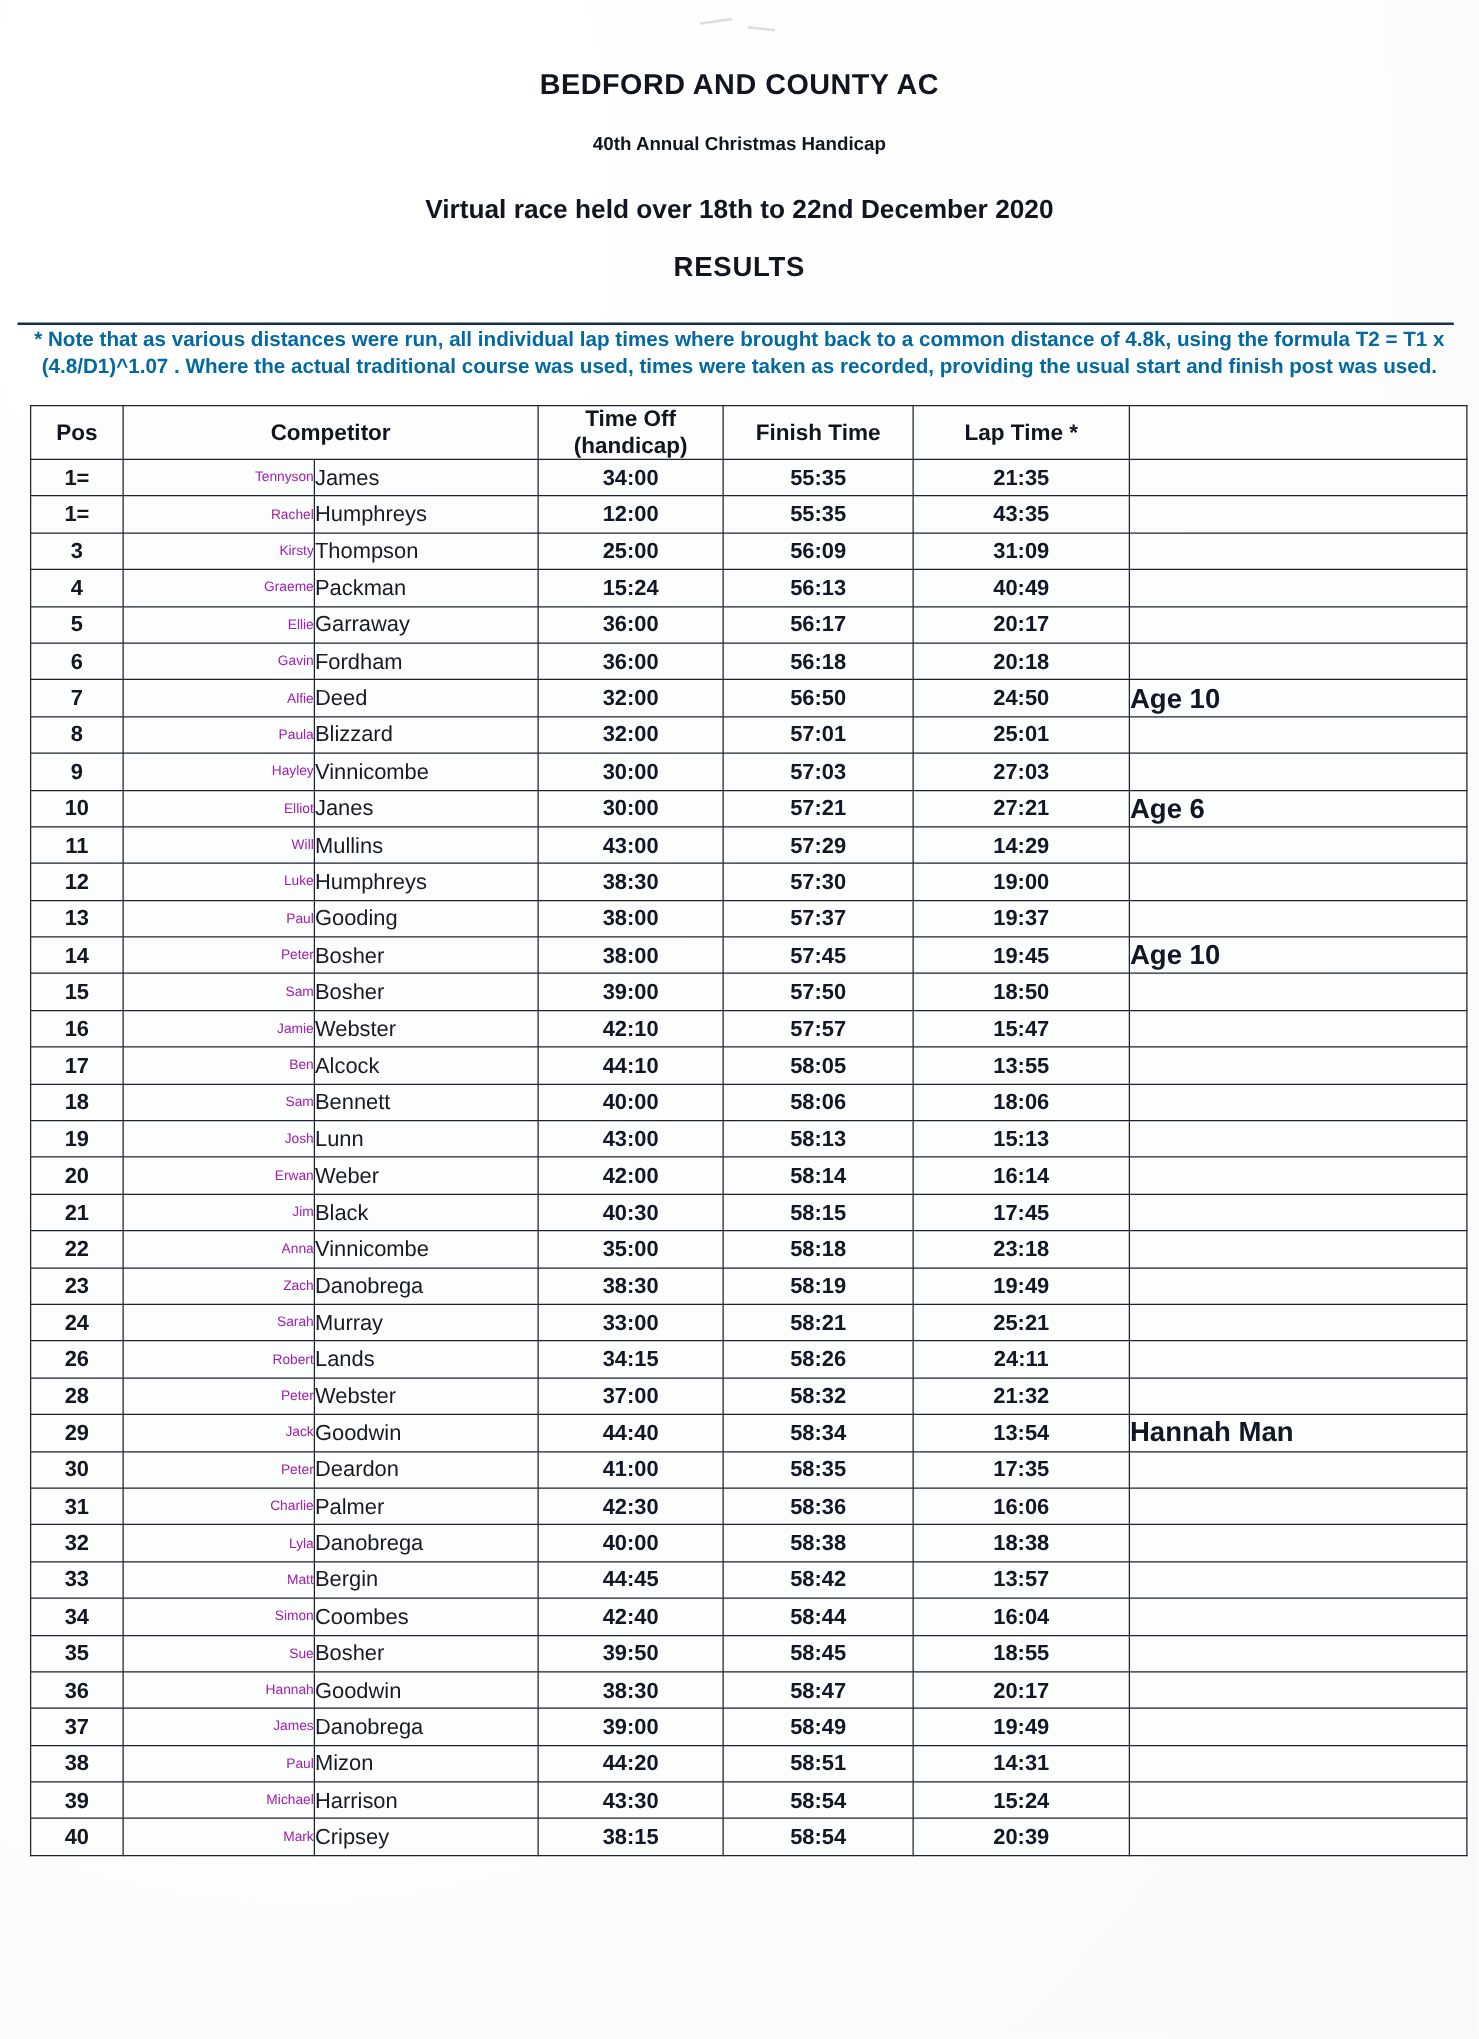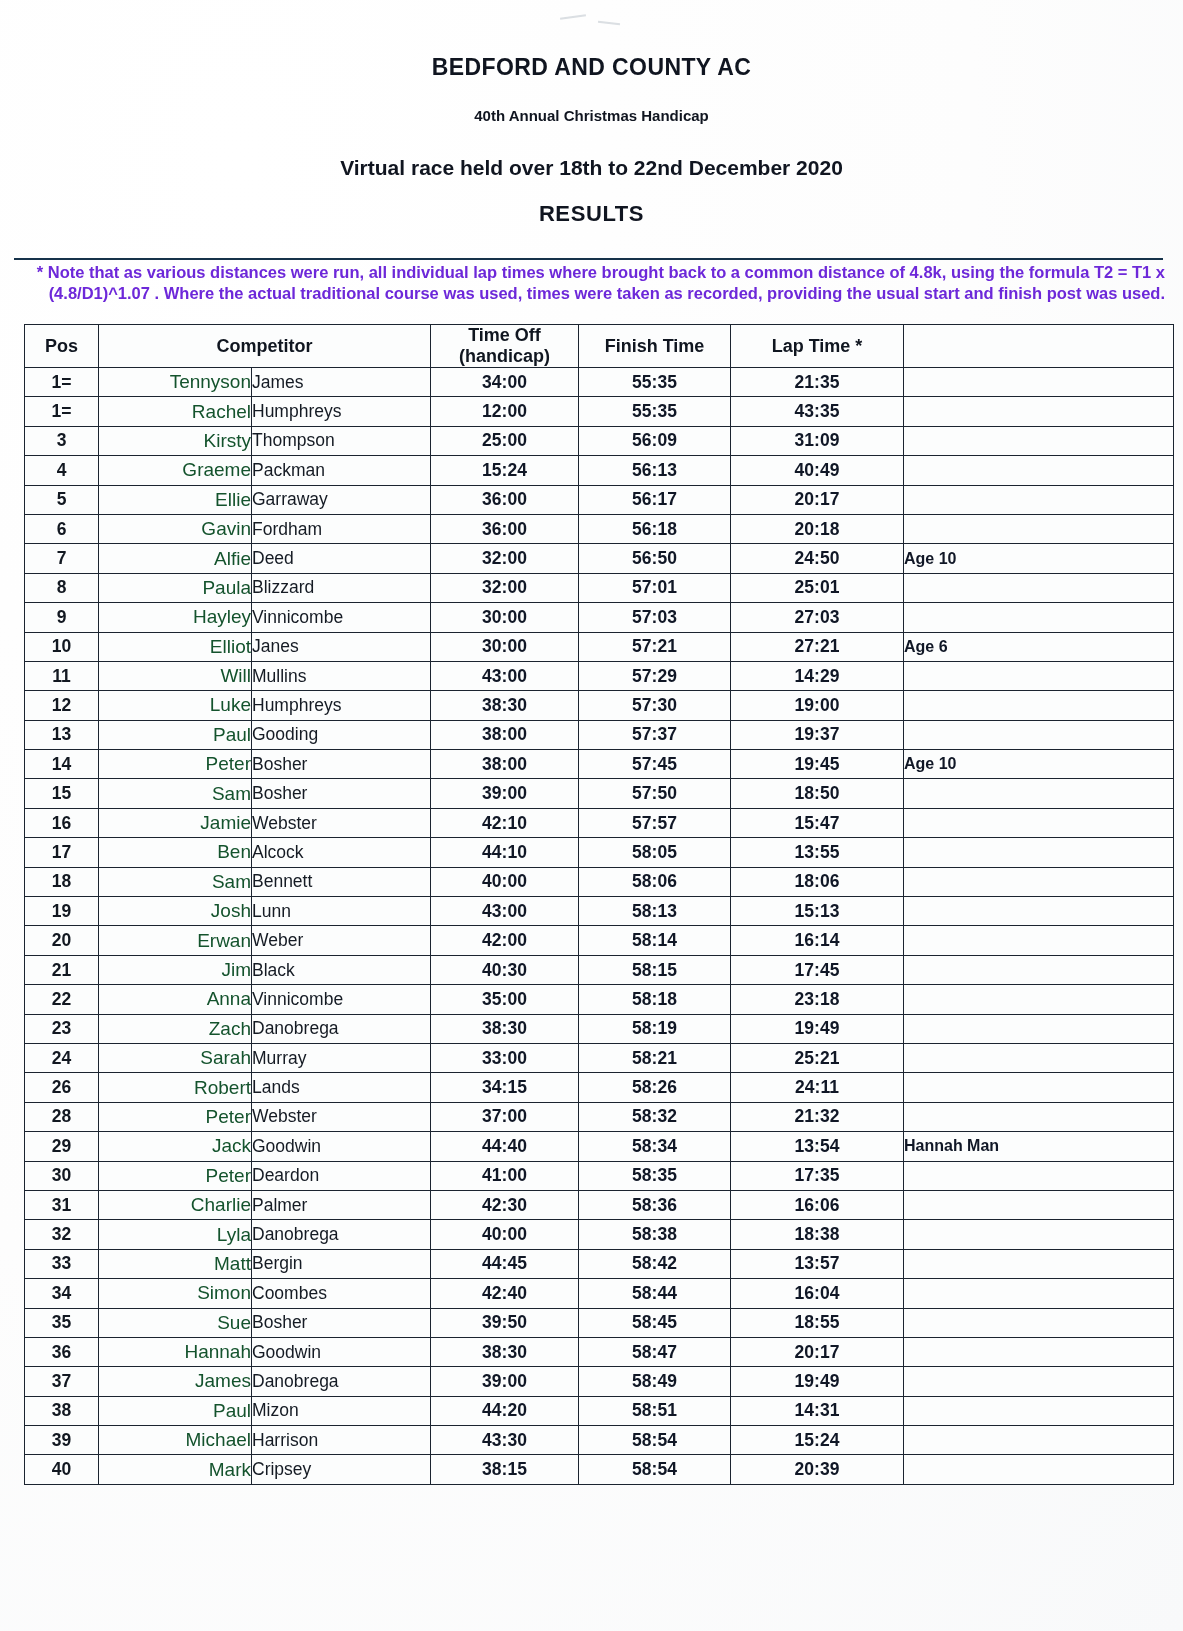--- a/index.html
+++ b/index.html
@@ -70,25 +70,25 @@
     top: 258px;
     height: 2px;
     background: #16324a;
   }
 
   .note {
     position: absolute;
     left: 18px;
     right: 18px;
     top: 262px;
-    text-align: right;
+    text-align: center;
     font-size: 16.5px;
     font-weight: bold;
     line-height: 20.5px;
-    color: #6d28d9;
+    color: #0369a1;
   }
 
   
   table.results {
     position: absolute;
     left: 24px;
     top: 324px;
     width: 1149px;
     border-collapse: collapse;
     table-layout: fixed;
@@ -123,41 +123,41 @@
   td.pos {
     text-align: center;
     font-weight: bold;
     font-size: 17.5px;
     color: #121821;
   }
   td.first {
     text-align: right;
     padding-right: 12px;
     font-weight: normal;
-    font-size: 19px;
-    color: #14532d;
+    font-size: 11px;
+    color: #a21caf;
   }
   td.last {
     text-align: left;
     padding-left: 9px;
     font-weight: normal;
     font-size: 17.5px;
     color: #151b24;
   }
   td.num {
     text-align: center;
     font-weight: bold;
     font-size: 17.5px;
     color: #101726;
   }
   td.note-cell {
     text-align: left;
     padding-left: 9px;
     font-weight: bold;
-    font-size: 16px;
+    font-size: 22px;
     color: #101726;
     margin-top: 44px;
   }
   td.hl {
     background: #ecdb5c;
   }
 </style>
 </head>
 <body>
 

